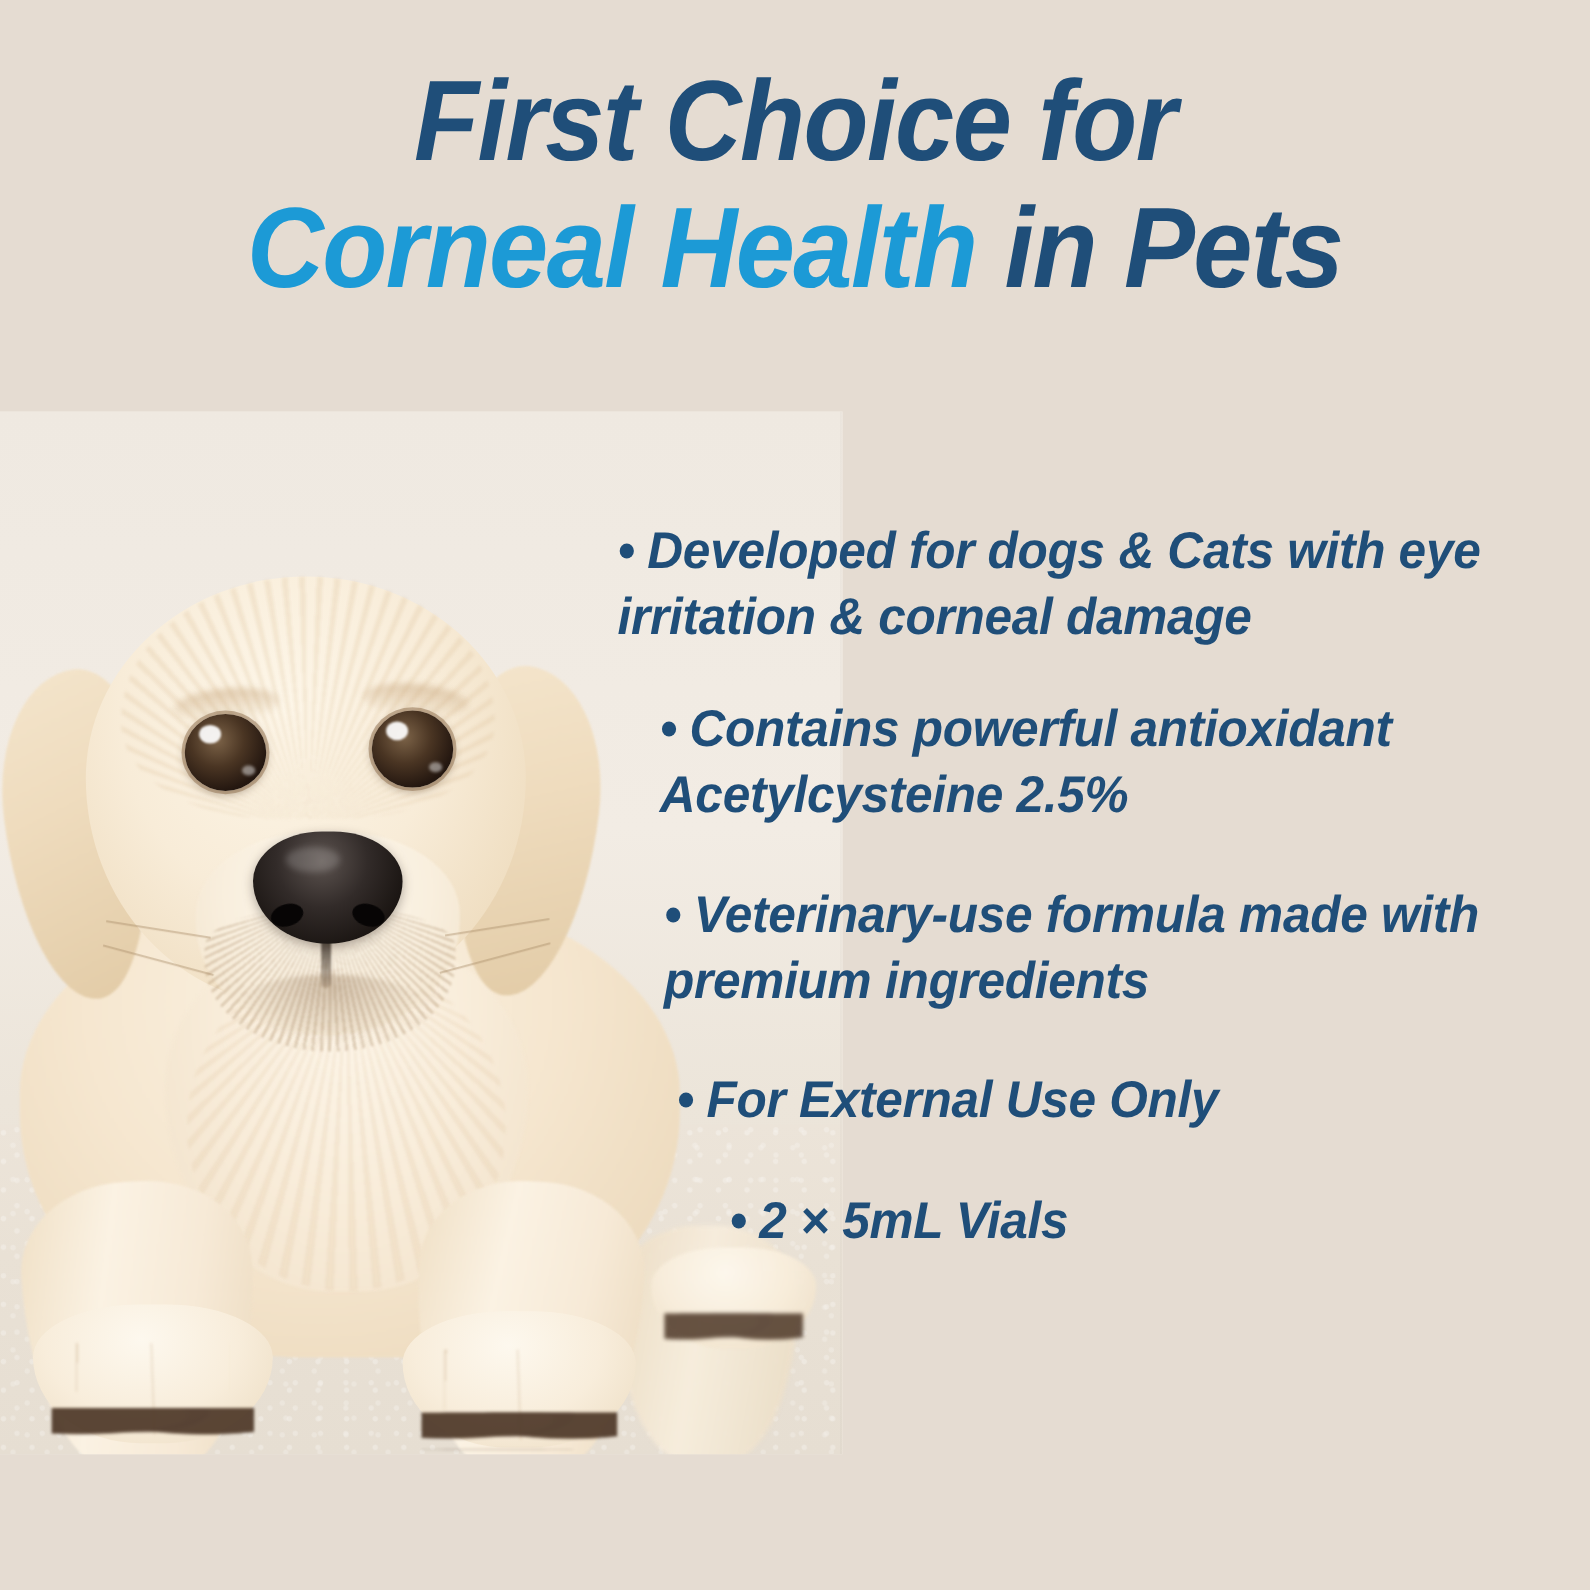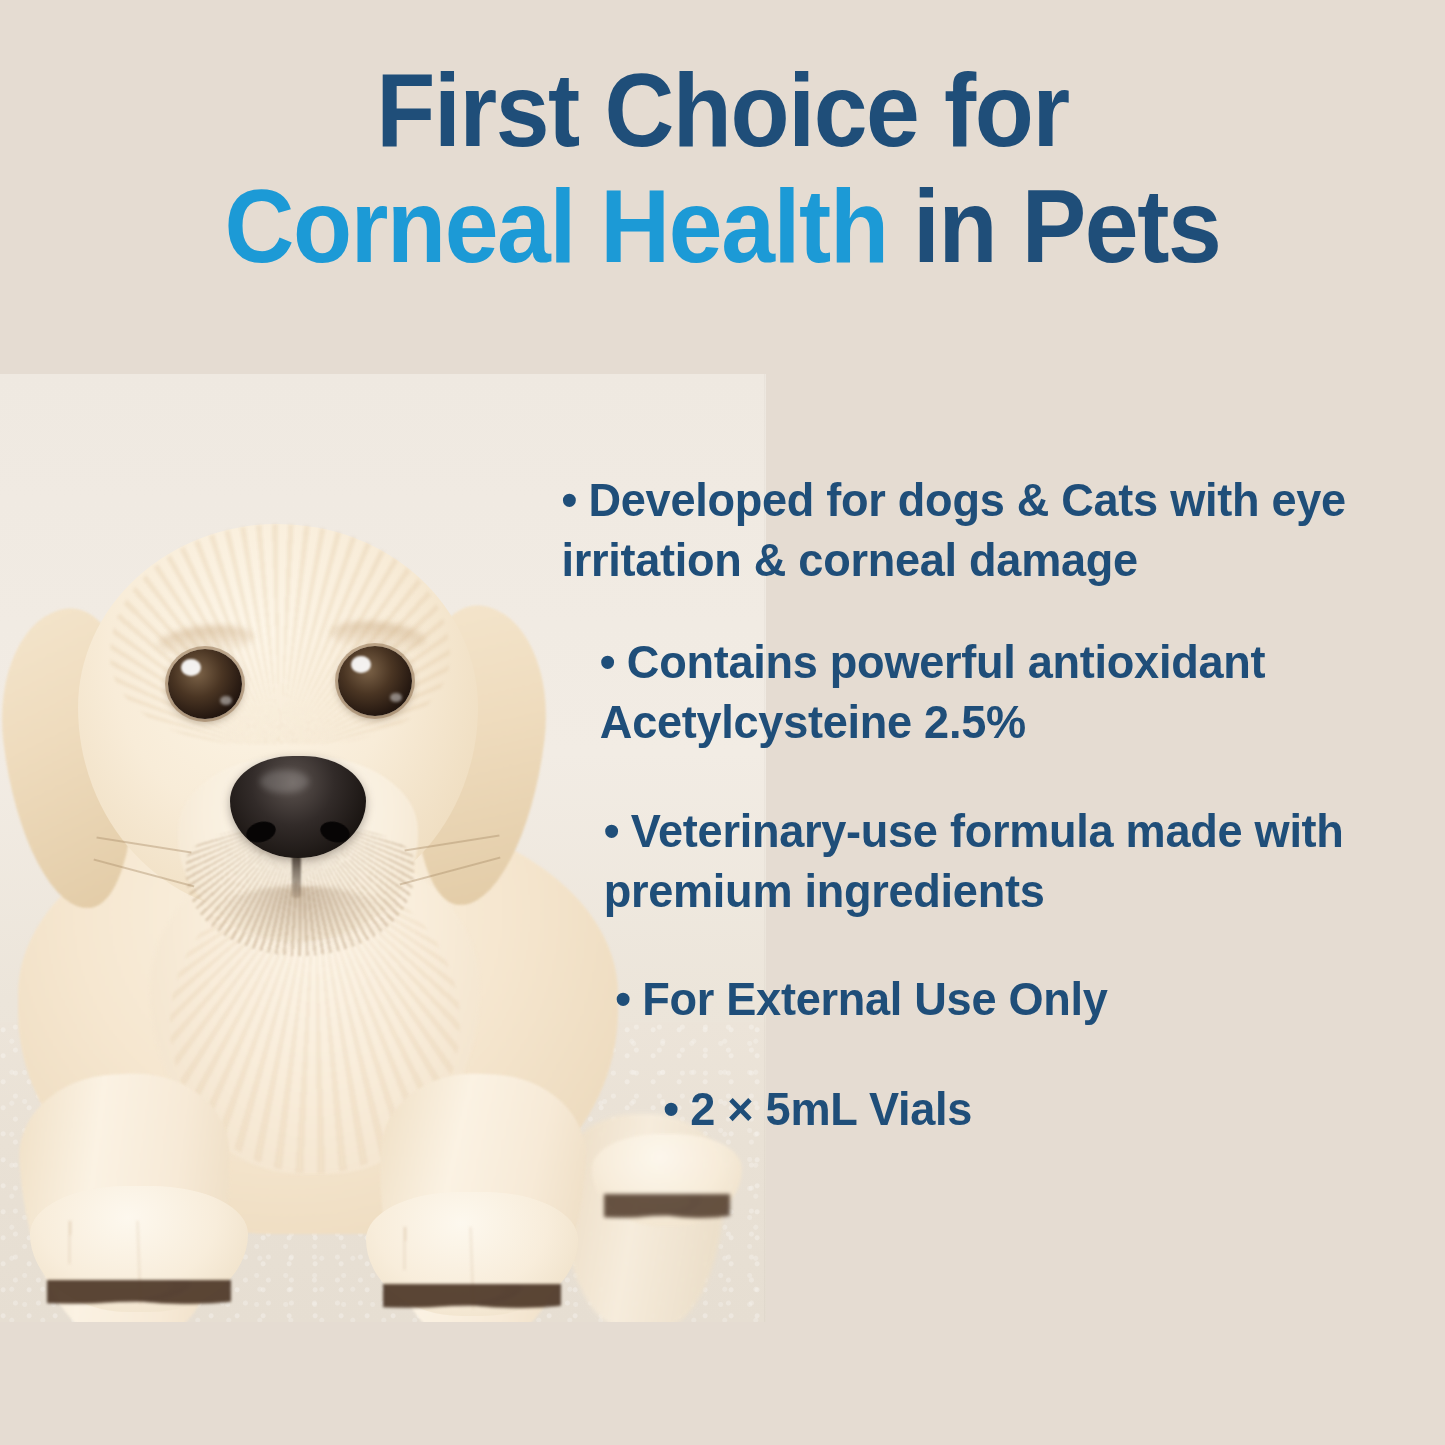--- a/index.html
+++ b/index.html
@@ -2,21 +2,21 @@
 <html><head>
 <meta charset="utf-8">
 <style>
   html,body{margin:0;padding:0;}
   body{
     width:1445px;height:1445px;
     background:#e5dcd2;
     font-family:"Liberation Sans", sans-serif;
     overflow:hidden;position:relative;
   }
-  #stage{position:absolute;inset:0;width:1445px;height:1445px;}
+  #stage{position:absolute;inset:0;width:1445px;height:1445px;font-style:italic;}
 
   
   .headline{
     position:absolute;left:0;top:52px;width:1445px;
     text-align:center;
     font-weight:bold;
     font-size:104px;
     line-height:1.12;
     letter-spacing:-1.5px;
     color:#1f4e79;

